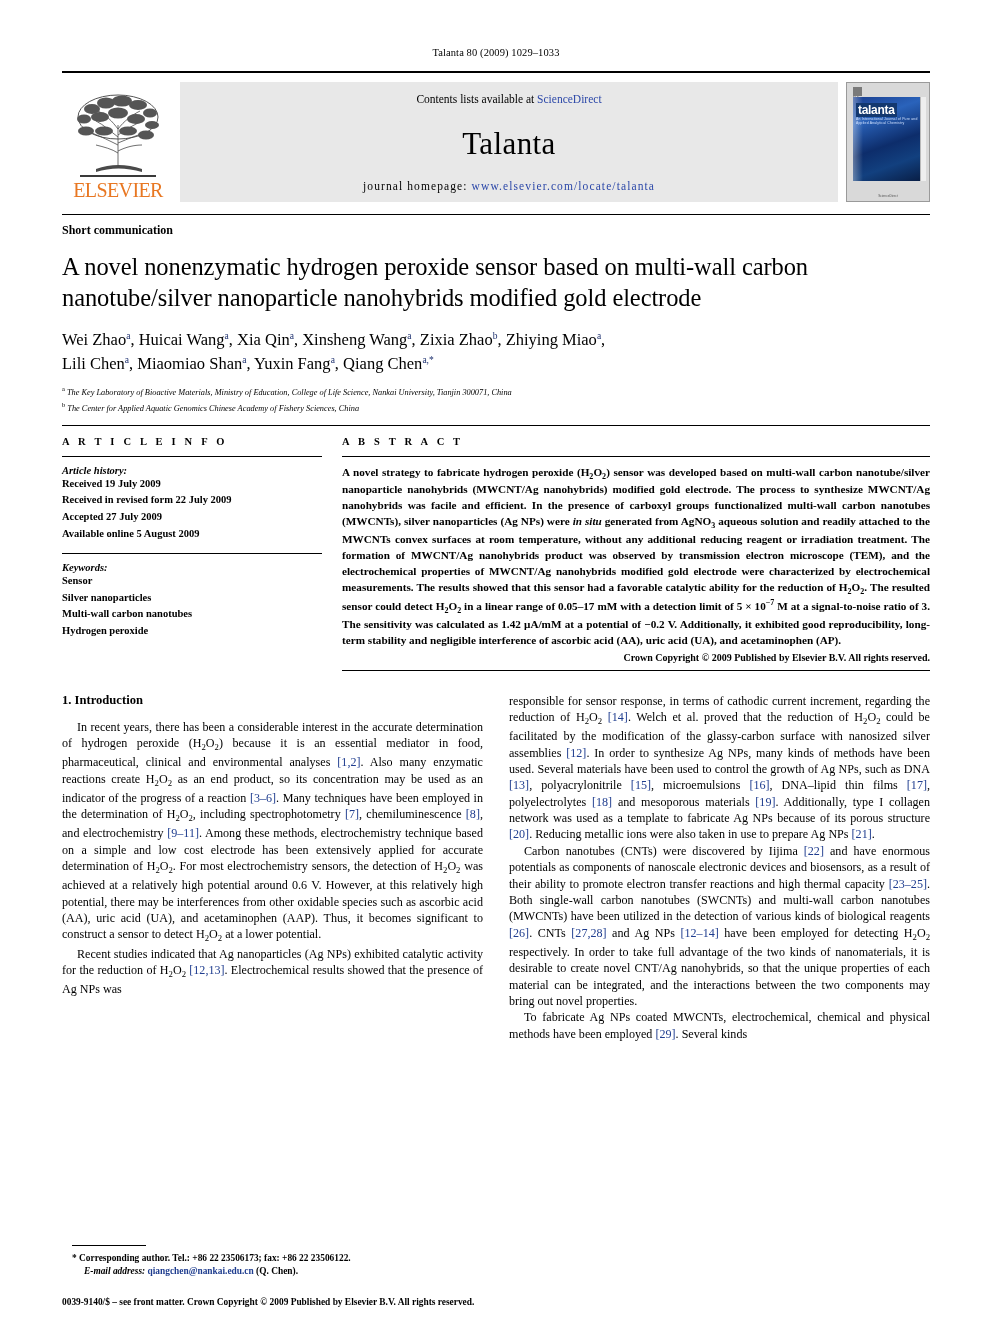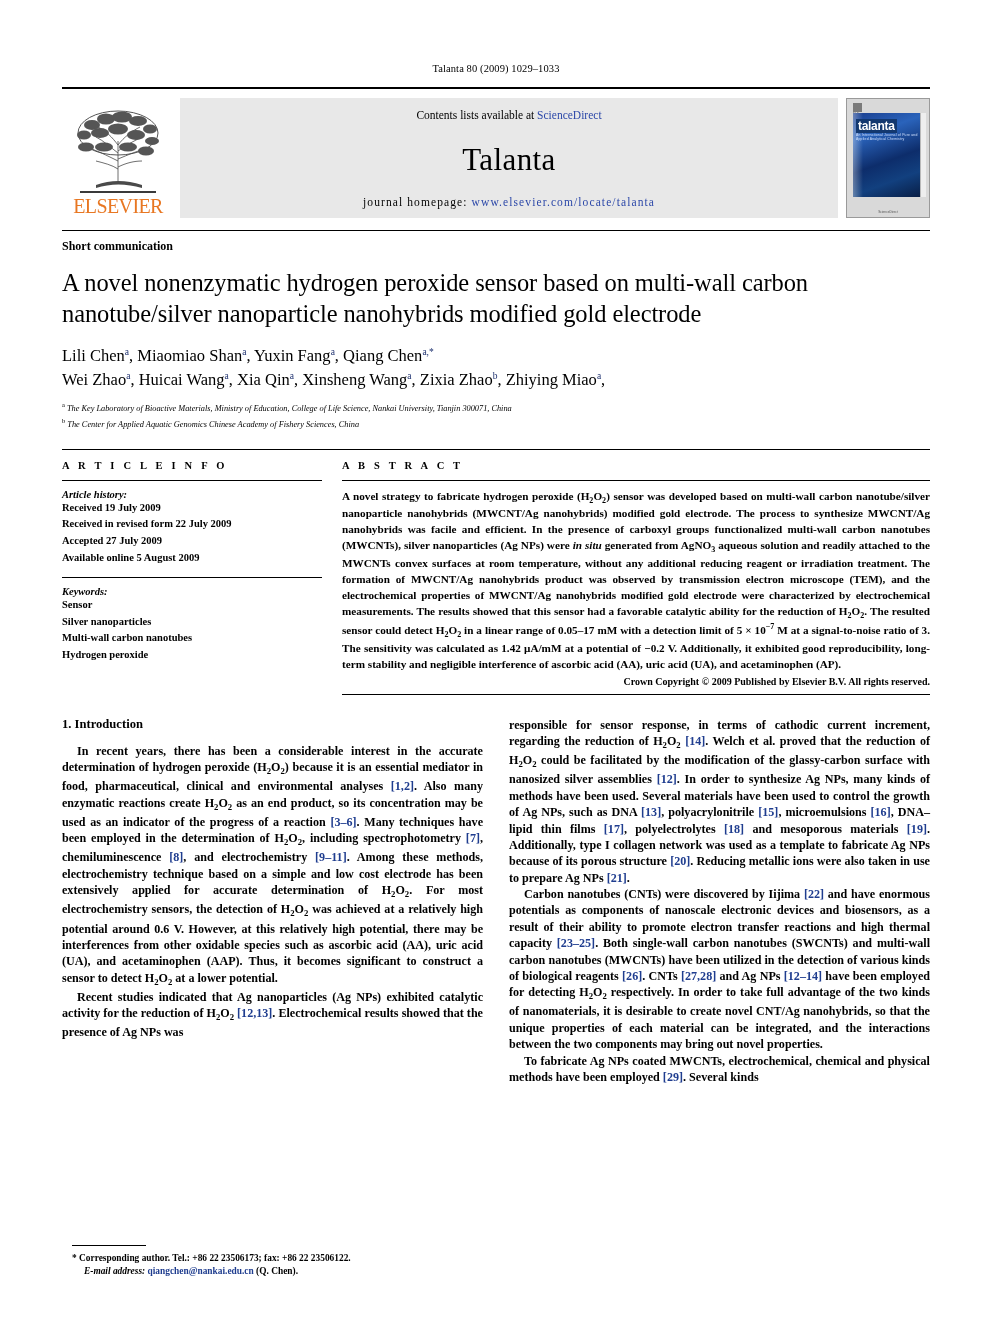--- a/index.html
+++ b/index.html
@@ -20,21 +20,21 @@
     height: 1323px;
     position: relative;
     box-sizing: border-box;
     padding: 0 62px;
   }
 
   
   .running-head {
     text-align: center;
     font-size: 10.5px;
-    padding-top: 63px;
+    padding-top: 47px;
     letter-spacing: .1px;
   }
 
   
   .masthead {
     margin-top: 13px;
     border-top: 2px solid #000;
     padding-top: 9px;
     display: flex;
     align-items: stretch;
@@ -169,21 +169,21 @@
     font-size: 8.3px;
     font-style: italic;
     line-height: 1.55;
     margin-top: 8px;
     font-family: "Liberation Serif", serif;
   }
   .affil sup { font-style: normal; font-size: 6.5px; }
 
   
   .info-abstract {
-    margin-top: 17px;
+    margin-top: 9px;
     border-top: 1.5px solid #000;
     padding-top: 10px;
     display: flex;
   }
   .col-info {
     flex: 0 0 278px;
     width: 278px;
     padding-right: 18px;
     box-sizing: border-box;
   }
@@ -244,21 +244,21 @@
     font-weight: bold;
     margin: 0 0 11px 0;
     font-family: "Liberation Serif", serif;
   }
   p.body {
     font-size: 12.1px;
     line-height: 1.355;
     text-align: justify;
     margin: 0;
     font-family: "Liberation Serif", serif;
-    font-weight: bold;
+    font-weight: normal;
   }
   p.body + p.body { text-indent: 15px; }
   p.body.first { text-indent: 15px; }
   .ref { color: #1f3d8f; }
   sub { font-size: 0.72em; }
   sup { font-size: 0.72em; }
 
   
   .footnote-wrap {
     position: absolute;
@@ -359,22 +359,22 @@
       <div class="cover-sub">An International Journal of Pure and Applied Analytical Chemistry</div>
       <div class="cover-bottom">ScienceDirect</div>
     </div>
   </div>
 
   <div class="section-type">Short communication</div>
 
   <h1 class="title">A novel nonenzymatic hydrogen peroxide sensor based on multi-wall carbon nanotube/silver nanoparticle nanohybrids modified gold electrode</h1>
 
   <div class="authors">
+    <div>Wei Zhao<sup>a</sup>, Huicai Wang<sup>a</sup>, Xia Qin<sup>a</sup>, Xinsheng Wang<sup>a</sup>, Zixia Zhao<sup>b</sup>, Zhiying Miao<sup>a</sup>,</div>
     <div>Lili Chen<sup>a</sup>, Miaomiao Shan<sup>a</sup>, Yuxin Fang<sup>a</sup>, Qiang Chen<sup>a,</sup><sup>*</sup></div>
-    <div>Wei Zhao<sup>a</sup>, Huicai Wang<sup>a</sup>, Xia Qin<sup>a</sup>, Xinsheng Wang<sup>a</sup>, Zixia Zhao<sup>b</sup>, Zhiying Miao<sup>a</sup>,</div>
   </div>
 
   <div class="affil"><sup>a</sup> The Key Laboratory of Bioactive Materials, Ministry of Education, College of Life Science, Nankai University, Tianjin 300071, China</div>
   <div class="affil" style="margin-top:1px"><sup>b</sup> The Center for Applied Aquatic Genomics Chinese Academy of Fishery Sciences, China</div>
 
   <div class="info-abstract">
 
     <div class="col-info">
       <div class="hdr-spread">A R T I C L E    I N F O</div>
       <div class="hr-black"></div>
@@ -423,15 +423,16 @@
       <span>*</span>
       <span>Corresponding author. Tel.: +86 22 23506173; fax: +86 22 23506122.</span>
     </div>
     <div class="footnote foot-indent2">
       <span class="em">E-mail address:</span>
       <a class="mail" href="#" style="text-decoration:none">qiangchen@nankai.edu.cn</a><span> (Q. Chen).</span>
     </div>
   </div>
 
   <div class="bottom-matter">
+    <div>0039-9140/$ – see front matter. Crown Copyright © 2009 Published by Elsevier B.V. All rights reserved.</div>
   </div>
 
 </div>
 
 </body></html>

